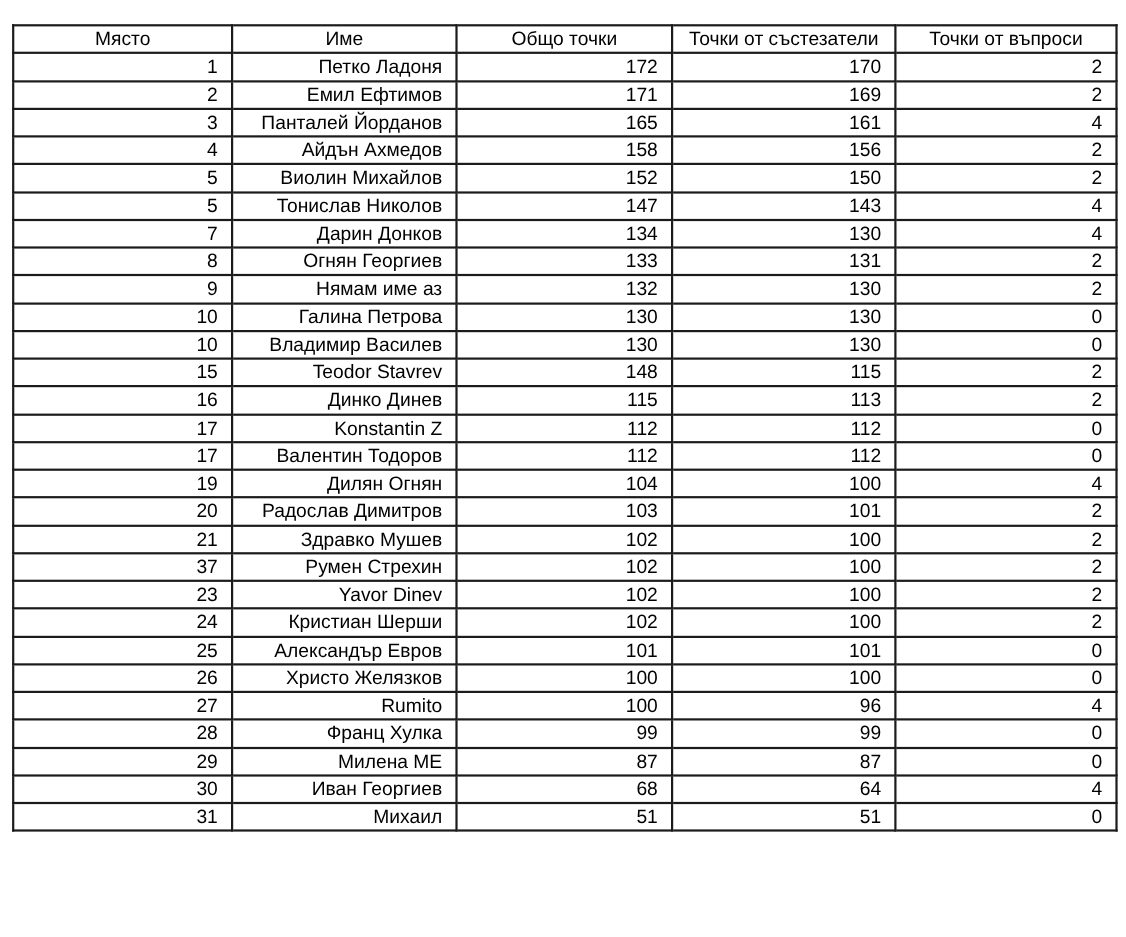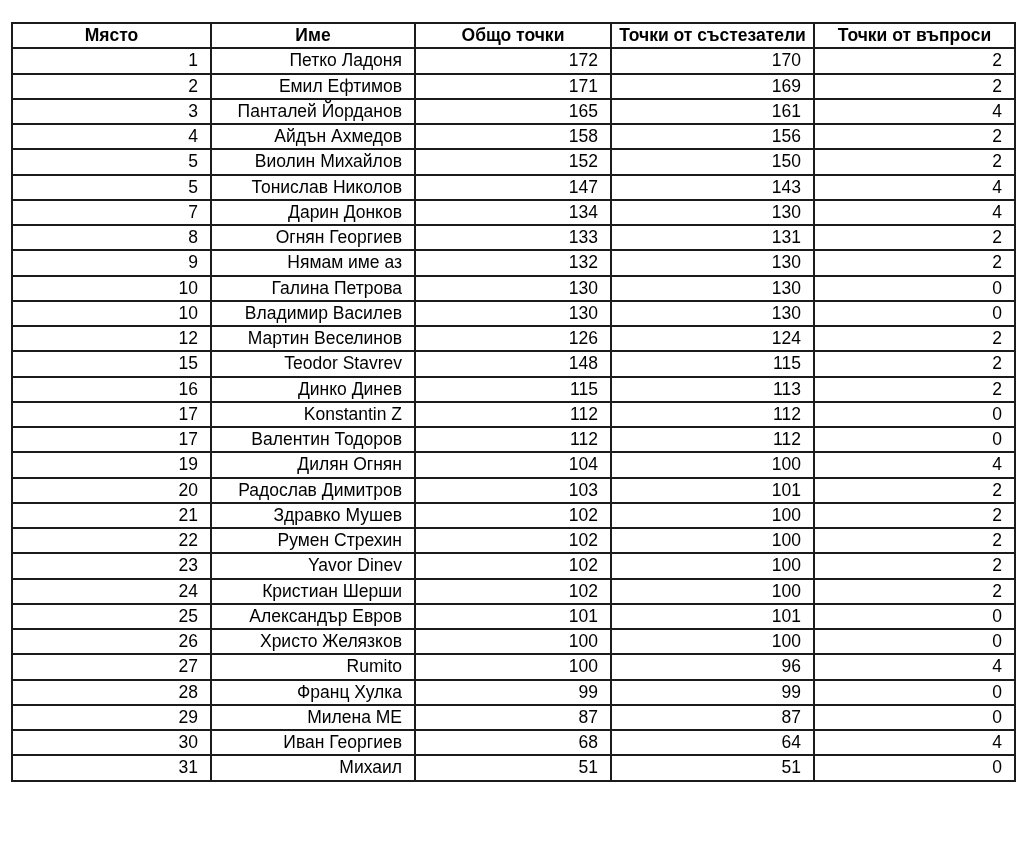--- a/index.html
+++ b/index.html
@@ -28,21 +28,21 @@
   .leaderboard td {
     border: 2px solid #1b1b1b;
     height: 23.25px;
     padding: 0 12px 0 4px;
     vertical-align: middle;
     white-space: nowrap;
     line-height: 1.1;
   }
   .leaderboard th {
     text-align: center;
-    font-weight: 700;
+    font-weight: 400;
     padding: 0 2px;
   }
   .leaderboard td {
     text-align: right;
   }
   col.c0 { width: 199px; }
   col.c1 { width: 204px; }
   col.c2 { width: 196px; }
   col.c3 { width: 203px; }
   col.c4 { width: 201px; }
@@ -139,27 +139,20 @@
         <td>0</td>
       </tr>
       <tr>
         <td>10</td>
         <td>Владимир Василев</td>
         <td>130</td>
         <td>130</td>
         <td>0</td>
       </tr>
       <tr>
-        <td>12</td>
-        <td>Мартин Веселинов</td>
-        <td>126</td>
-        <td>124</td>
-        <td>2</td>
-      </tr>
-      <tr>
         <td>15</td>
         <td>Teodor Stavrev</td>
         <td>148</td>
         <td>115</td>
         <td>2</td>
       </tr>
       <tr>
         <td>16</td>
         <td>Динко Динев</td>
         <td>115</td>
@@ -195,21 +188,21 @@
         <td>2</td>
       </tr>
       <tr>
         <td>21</td>
         <td>Здравко Мушев</td>
         <td>102</td>
         <td>100</td>
         <td>2</td>
       </tr>
       <tr>
-        <td>22</td>
+        <td>37</td>
         <td>Румен Стрехин</td>
         <td>102</td>
         <td>100</td>
         <td>2</td>
       </tr>
       <tr>
         <td>23</td>
         <td>Yavor Dinev</td>
         <td>102</td>
         <td>100</td>

